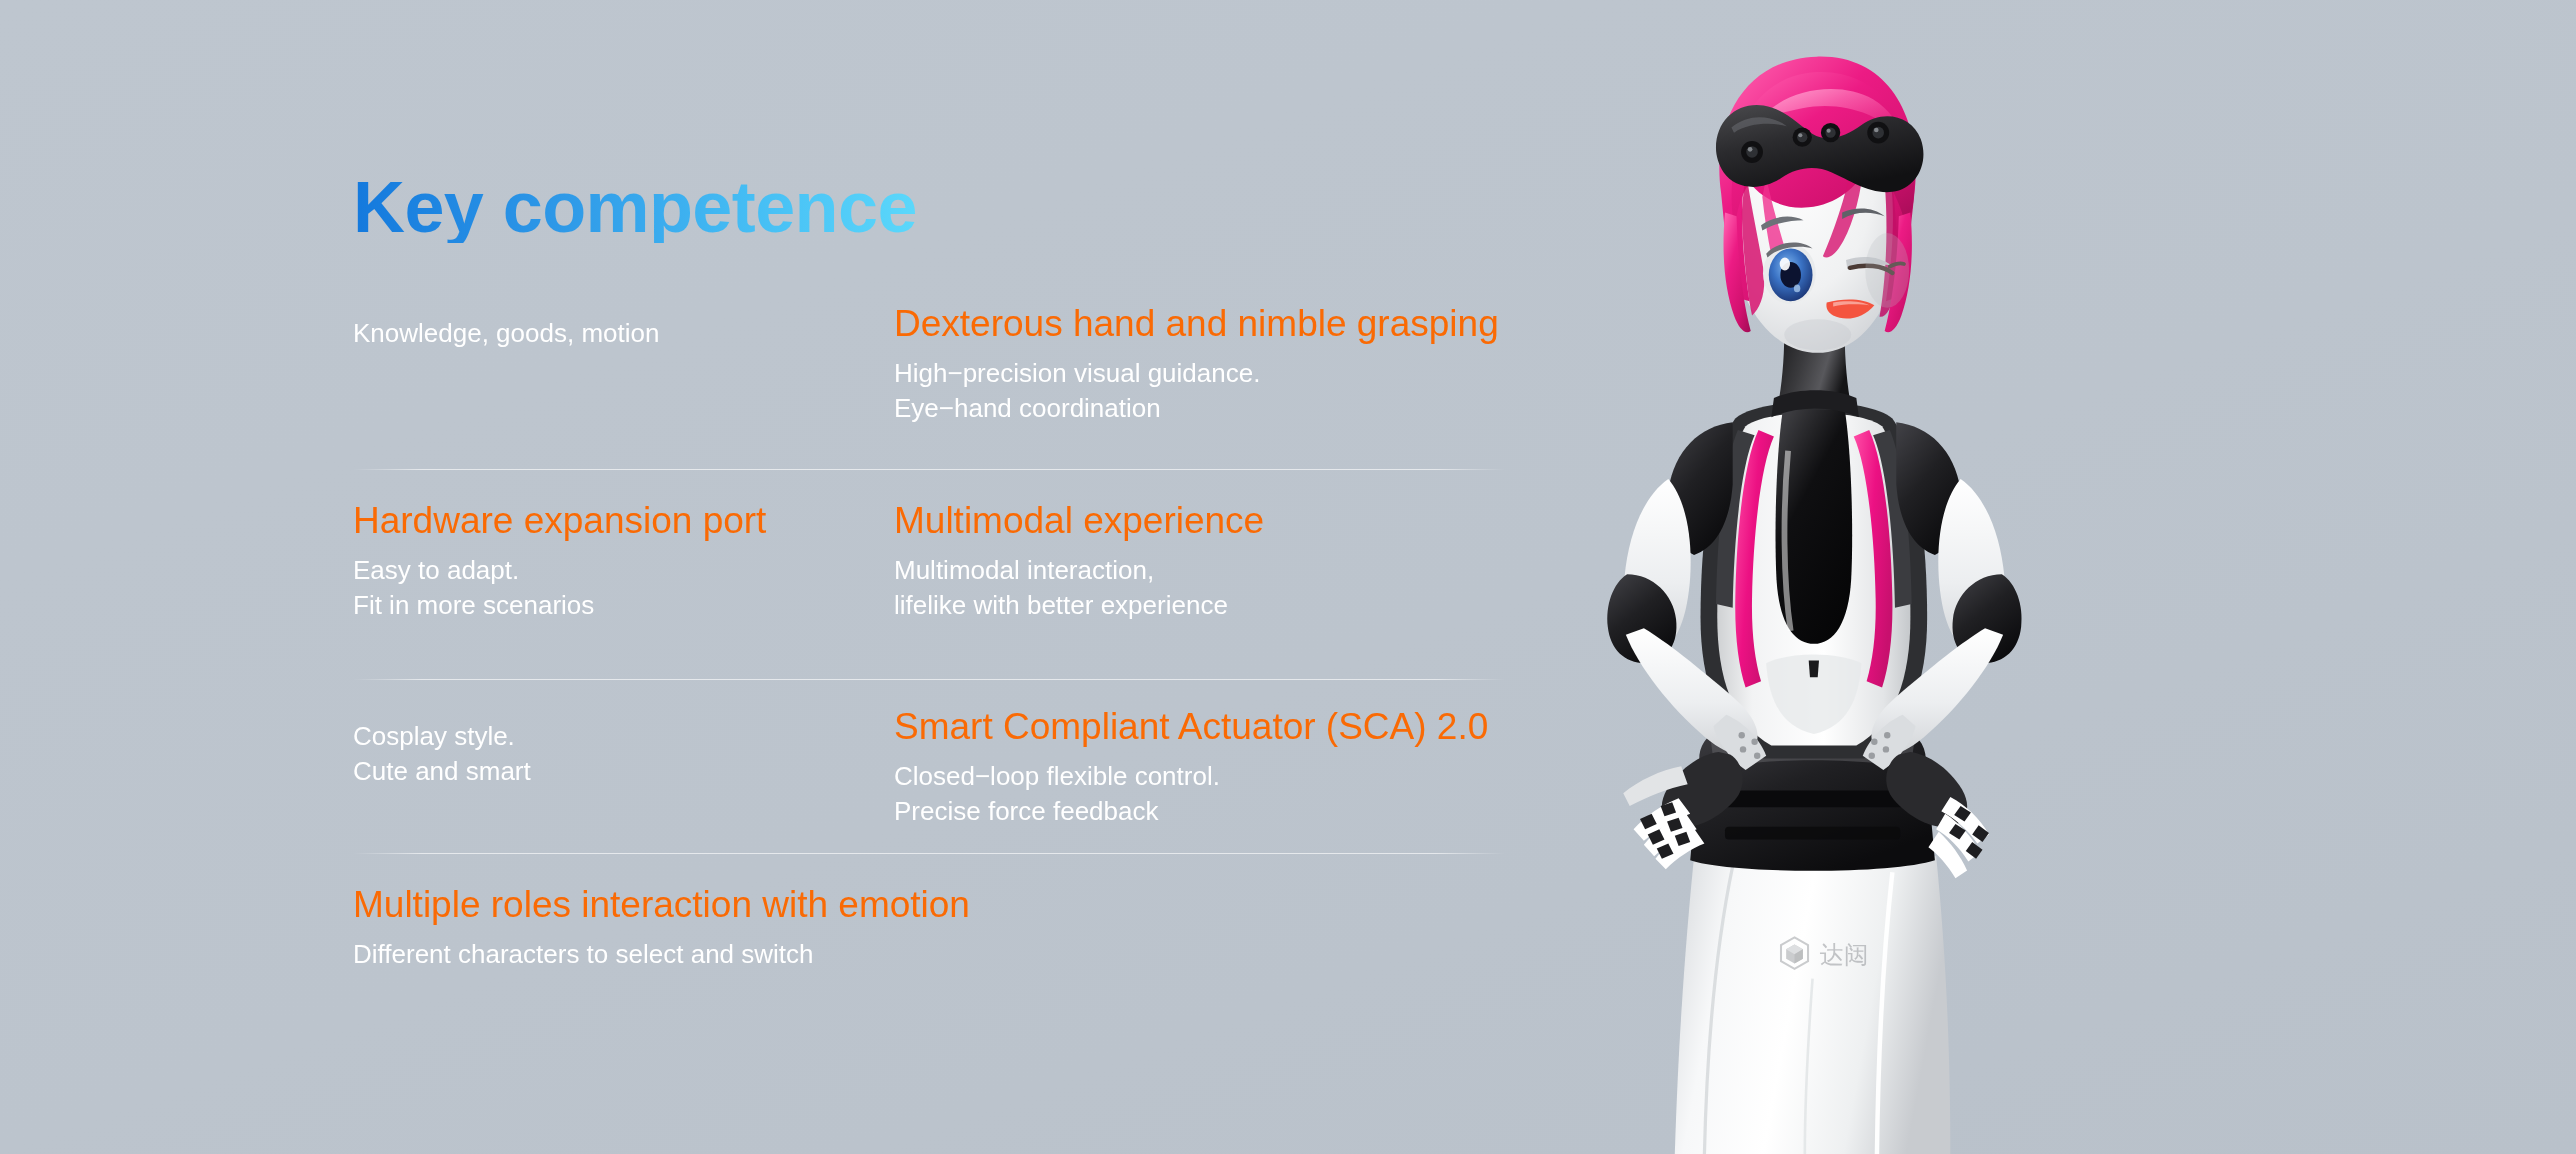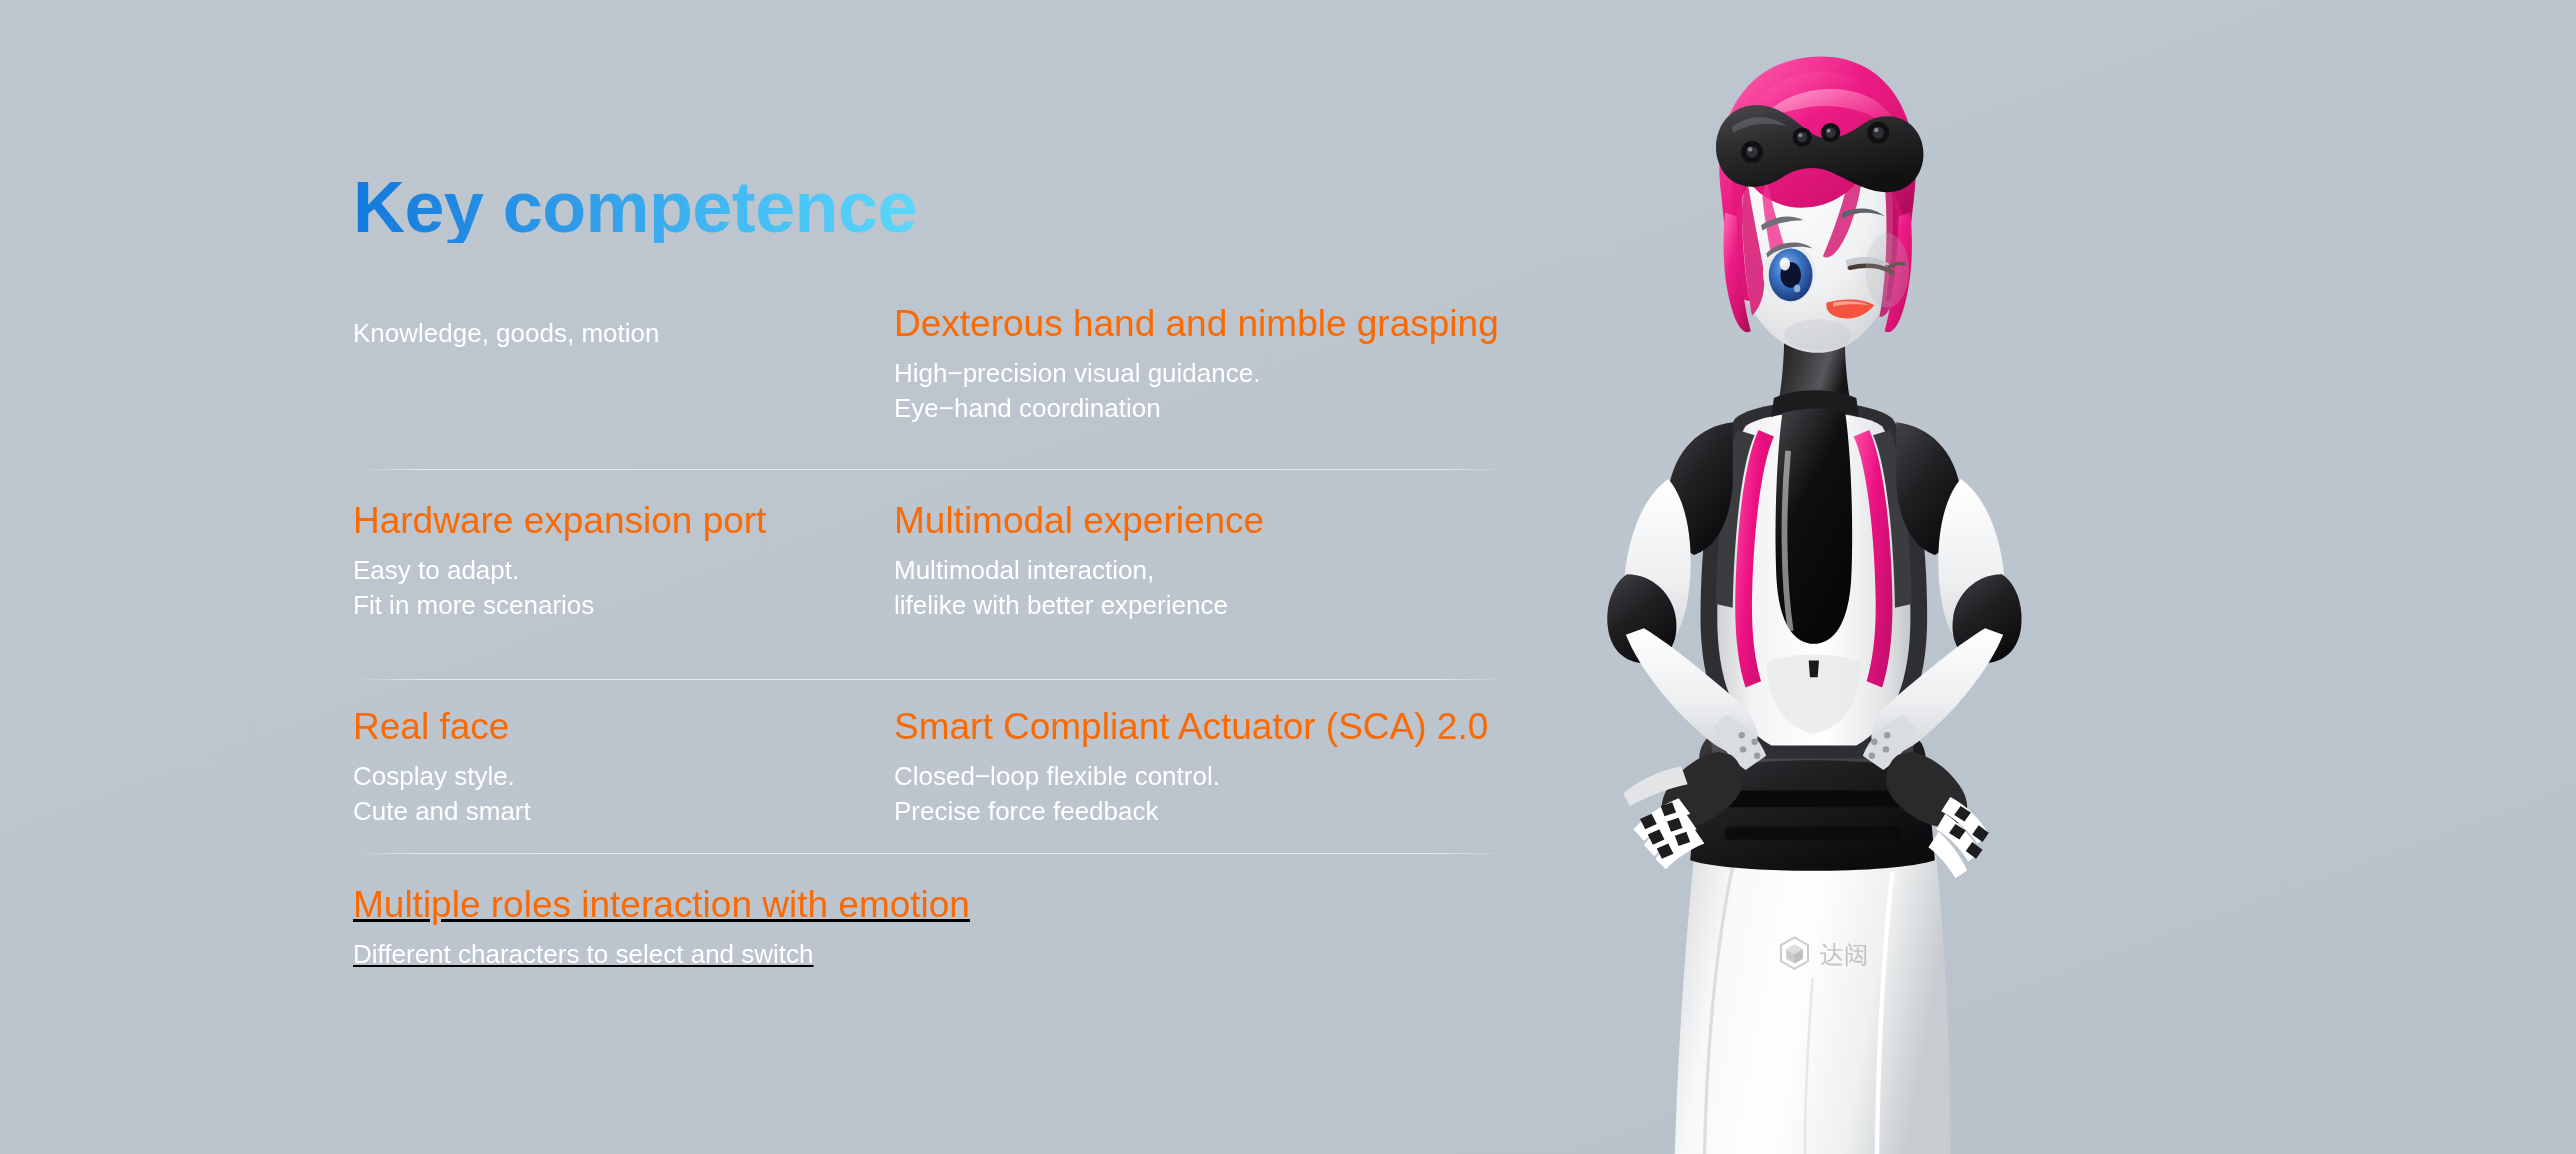--- a/index.html
+++ b/index.html
@@ -21,21 +21,21 @@
     position:absolute; left:353px; top:171px;
     font-size:72px; font-weight:700; letter-spacing:-0.6px;
     line-height:1.0; white-space:nowrap;
     background:linear-gradient(90deg,#1479dd 0%,#2f9ae8 38%,#45bdf4 70%,#5bd8fb 100%);
     -webkit-background-clip:text; background-clip:text;
     -webkit-text-fill-color:transparent; color:transparent;
   }
 
   .row { position:relative; display:flex; }
   .cell { width:541px; }
-  .cell.wide { width:1152px;text-decoration:underline; }
+  .cell.wide { width:1152px; }
 
   .head {
     color:#fa6a04; font-size:37px; font-weight:400;
     line-height:1.08; white-space:nowrap;
   }
   .desc {
     color:#ffffff; font-size:26px; font-weight:400;
     line-height:1.36; margin-top:11.6px; white-space:pre-line;
   }
 
@@ -88,21 +88,20 @@
       </div>
       <div class="cell">
         <div class="head">Multimodal experience</div>
         <div class="desc">Multimodal interaction,
 lifelike with better experience</div>
       </div>
     </div>
 
     <div class="row" id="r3">
       <div class="cell">
-        <div class="head">Real face</div>
         <div class="desc">Cosplay style.
 Cute and smart</div>
       </div>
       <div class="cell">
         <div class="head">Smart Compliant Actuator (SCA) 2.0</div>
         <div class="desc">Closed−loop flexible control.
 Precise force feedback</div>
       </div>
     </div>
 

